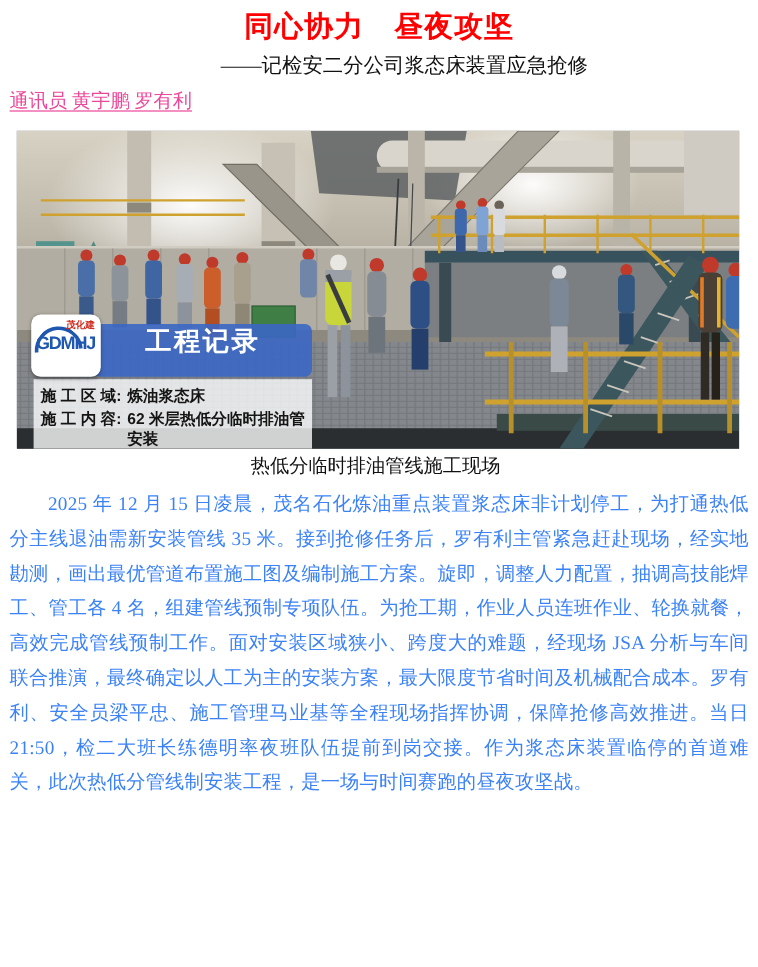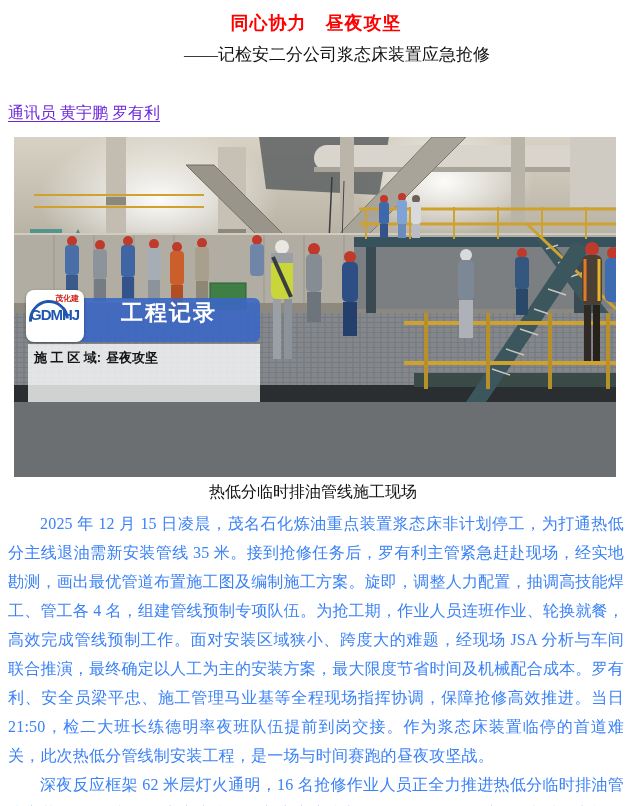--- a/index.html
+++ b/index.html
@@ -4,33 +4,33 @@
 <style>
   html,body{margin:0;padding:0;background:#ffffff;}
   .page{
     width:632px;height:806px;margin:0 auto;background:#ffffff;
     position:relative;overflow:hidden;
     font-family:"Liberation Serif","DejaVu Serif",serif;color:#161616;
   }
   .title{
     margin:8px 0 0 0;text-align:center;
     font-family:"Liberation Sans","DejaVu Sans",sans-serif;
-    font-size:18px;font-weight:700;line-height:30px;color:#ff0000;
+    font-size:24px;font-weight:700;line-height:30px;color:#ff0000;
     letter-spacing:1px;
   }
   .subtitle{
     margin:4px 0 0 0;text-align:center;
     font-size:17px;font-weight:400;line-height:26px;color:#111111;padding-left:42px;
   }
   .byline{
-    margin:34px 0 0 8px;font-size:16px;line-height:22px;color:#6d28d9;
+    margin:6px 0 0 8px;font-size:16px;line-height:22px;color:#ec4899;
     text-decoration:underline;text-underline-offset:3px;display:inline-block;
   }
   .photo-wrap{
-    position:relative;width:602px;height:340px;margin:13px 0 0 14px;
+    position:relative;width:602px;height:265px;margin:13px 0 0 14px;
     overflow:hidden;background:#6c6f72;
   }
   .photo-wrap svg{display:block;}
   
   .logo-box{
     position:absolute;left:12px;top:153px;width:58px;height:52px;
     background:#ffffff;border-radius:8px;z-index:3;
     box-shadow:0 1px 3px rgba(0,0,0,.35);overflow:hidden;
   }
   .logo-seal{
@@ -319,25 +319,28 @@
       <div class="logo-arc"></div>
       <div class="logo-seal">茂化建</div>
       <div class="logo-mark">GDMHJ</div>
     </div>
     <div class="overlay-header">
       <span>工程记录</span>
     </div>
     <div class="overlay-body">
       <div class="overlay-row">
         <span class="ol">施 工 区 域:</span>
-        <span class="ov">昼夜攻坚</span>
+        <span class="ov">炼油浆态床</span>
+      </div>
+      <div class="overlay-row">
+        <span class="ol">施 工 内 容:</span>
+        <span class="ov">62 米层热低分临时排油管安装</span>
       </div>
     </div>
   </div>
 
   <div class="caption">热低分临时排油管线施工现场</div>
 
   <div class="body-text">
     <p>2025 年 12 月 15 日凌晨，茂名石化炼油重点装置浆态床非计划停工，为打通热低分主线退油需新安装管线 35 米。接到抢修任务后，罗有利主管紧急赶赴现场，经实地勘测，画出最优管道布置施工图及编制施工方案。旋即，调整人力配置，抽调高技能焊工、管工各 4 名，组建管线预制专项队伍。为抢工期，作业人员连班作业、轮换就餐，高效完成管线预制工作。面对安装区域狭小、跨度大的难题，经现场 JSA 分析与车间联合推演，最终确定以人工为主的安装方案，最大限度节省时间及机械配合成本。罗有利、安全员梁平忠、施工管理马业基等全程现场指挥协调，保障抢修高效推进。当日 21:50，检二大班长练德明率夜班队伍提前到岗交接。作为浆态床装置临停的首道难关，此次热低分管线制安装工程，是一场与时间赛跑的昼夜攻坚战。</p>
-    <p>深夜反应框架 62 米层灯火通明，16 名抢修作业人员正全力推进热低分临时排油管线安装工作。秉持“急业主之所急，想业主之所想”的服务理念，开启 24 小时昼夜施工模式，全力保障管线早日安装投用。茂化建检二团队凭借吃苦耐劳的作风与众志成城的合力，提前完成任务，交出亮眼答卷。</p>
   </div>
 
 </div>
 
 </body></html>

